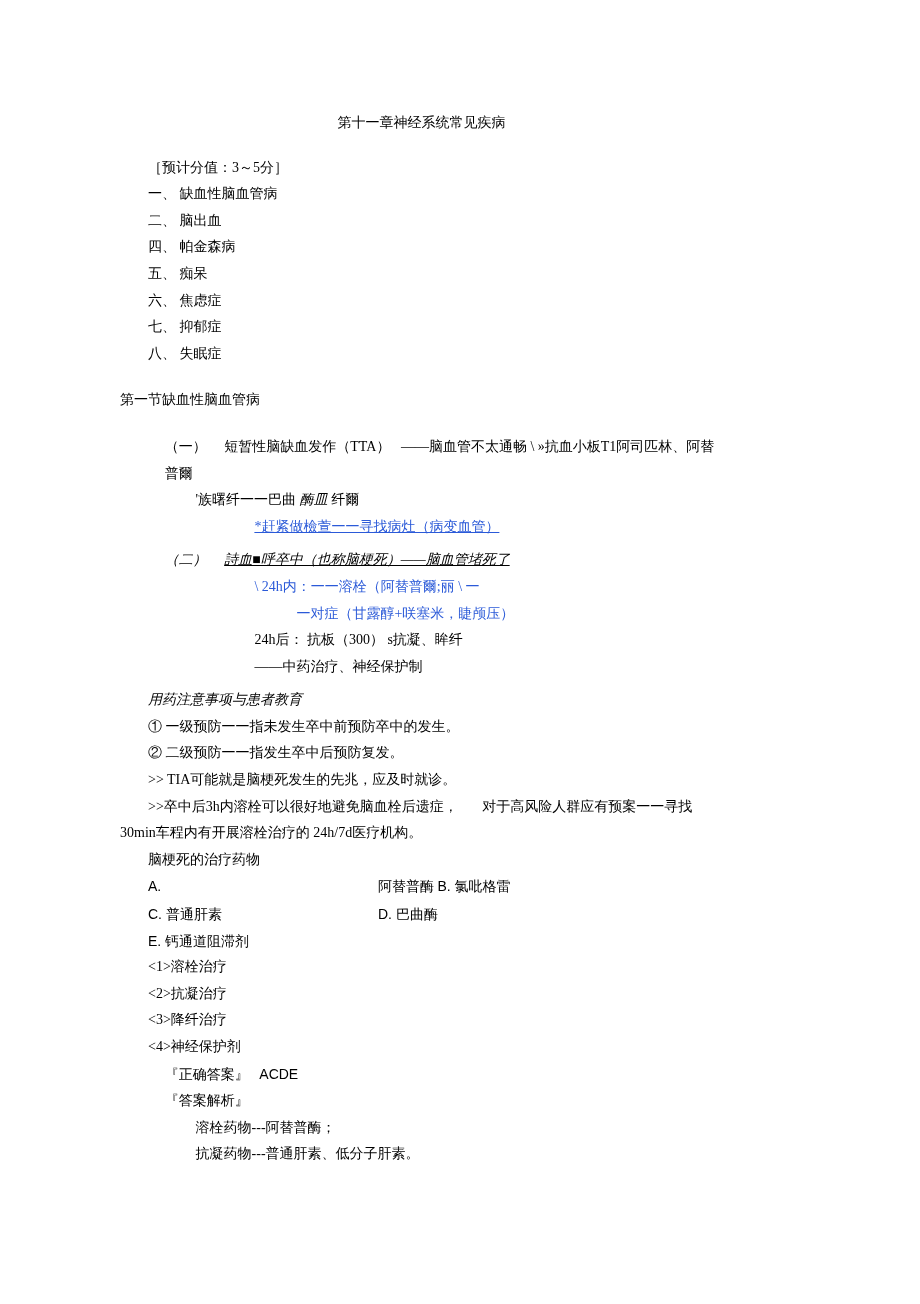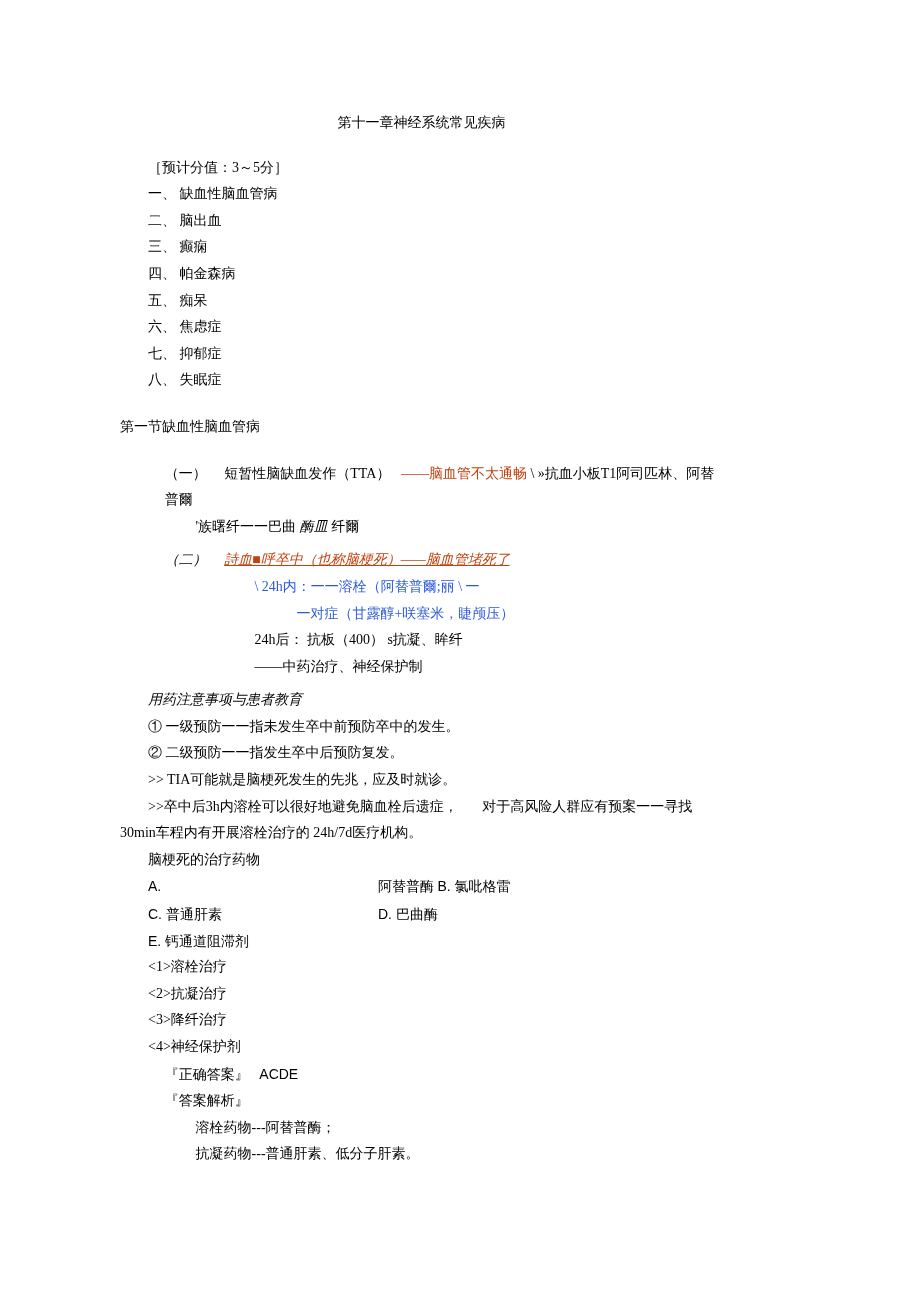--- a/index.html
+++ b/index.html
@@ -22,37 +22,36 @@
     text-align: center;
     margin-bottom: 18px;
   }
   .indent { text-indent: 2em; }
   .indent2 { padding-left: 3.2em; }
   .indent3 { padding-left: 5.4em; }
   .indent4 { padding-left: 9.6em; }
   .indent5 { padding-left: 12.6em; }
   .mt { margin-top: 20px; }
   .mt2 { margin-top: 7px; font-style: italic; }
-  .pink { color: #c2410c; }
+  .pink { color: #000000; }
   .blue { color: #2b5ad8; }
   .underline { text-decoration: underline; }
   .row { display: flex; }
   .ans-label { font-family: Arial, sans-serif; }
 </style>
 </head>
 <body>
 
 <div class="page">
 
   <div class="title">第十一章神经系统常见疾病</div>
 
   <div class="indent">［预计分值：3～5分］</div>
   <div class="indent">一、 缺血性脑血管病</div>
   <div class="indent">二、 脑出血</div>
-  <div class="indent">三、 癫痫</div>
   <div class="indent">四、 帕金森病</div>
   <div class="indent">五、 痴呆</div>
   <div class="indent">六、 焦虑症</div>
   <div class="indent">七、 抑郁症</div>
   <div class="indent">八、 失眠症</div>
 
   <div class="mt">第一节缺血性脑血管病</div>
 
   <div class="mt indent2">
     <span>（一）</span>
@@ -60,32 +59,35 @@
     <span>短暂性脑缺血发作（TTA）</span>
     &nbsp;
     <span class="pink">——脑血管不太通畅</span>
     <span> \ »抗血小板T1阿司匹林、阿替普爾</span>
   </div>
   <div class="indent3">
     <span>'族曙纤一一巴曲</span>
     <span style="font-style:italic;">酶皿</span>
     <span>纤爾</span>
   </div>
+  <div class="indent4">
+    <span class="blue underline">*赶紧做檢萱一一寻找病灶（病变血管）</span>
+  </div>
 
   <div class="mt2 indent2">
     <span>（二）</span>
     &nbsp;&nbsp;&nbsp;
     <span class="pink underline">詩血■呼卒中（也称脑梗死）——脑血管堵死了</span>
   </div>
   <div class="indent4">
     <span class="blue">\ 24h内：一一溶栓（阿替普爾;丽 \</span>
     <span class="blue">  一</span>
   </div>
   <div class="indent5 blue">一对症（甘露醇+咲塞米，睫颅压）</div>
-  <div class="indent4">24h后：  抗板（400）  s抗凝、眸纤</div>
+  <div class="indent4">24h后：  抗板（300）  s抗凝、眸纤</div>
   <div class="indent4">——中药治疗、神经保护制</div>
 
   <div class="indent mt2">用药注意事项与患者教育</div>
   <div class="indent">① 一级预防一一指未发生卒中前预防卒中的发生。</div>
   <div class="indent">② 二级预防一一指发生卒中后预防复发。</div>
   <div class="indent">&gt;&gt; TIA可能就是脑梗死发生的先兆，应及时就诊。</div>
 
   <div>
     <span style="display:inline-block; text-indent:2em;">&gt;&gt;卒中后3h内溶栓可以很好地避免脑血栓后遗症，</span>
     &nbsp;&nbsp;&nbsp;&nbsp;&nbsp;

